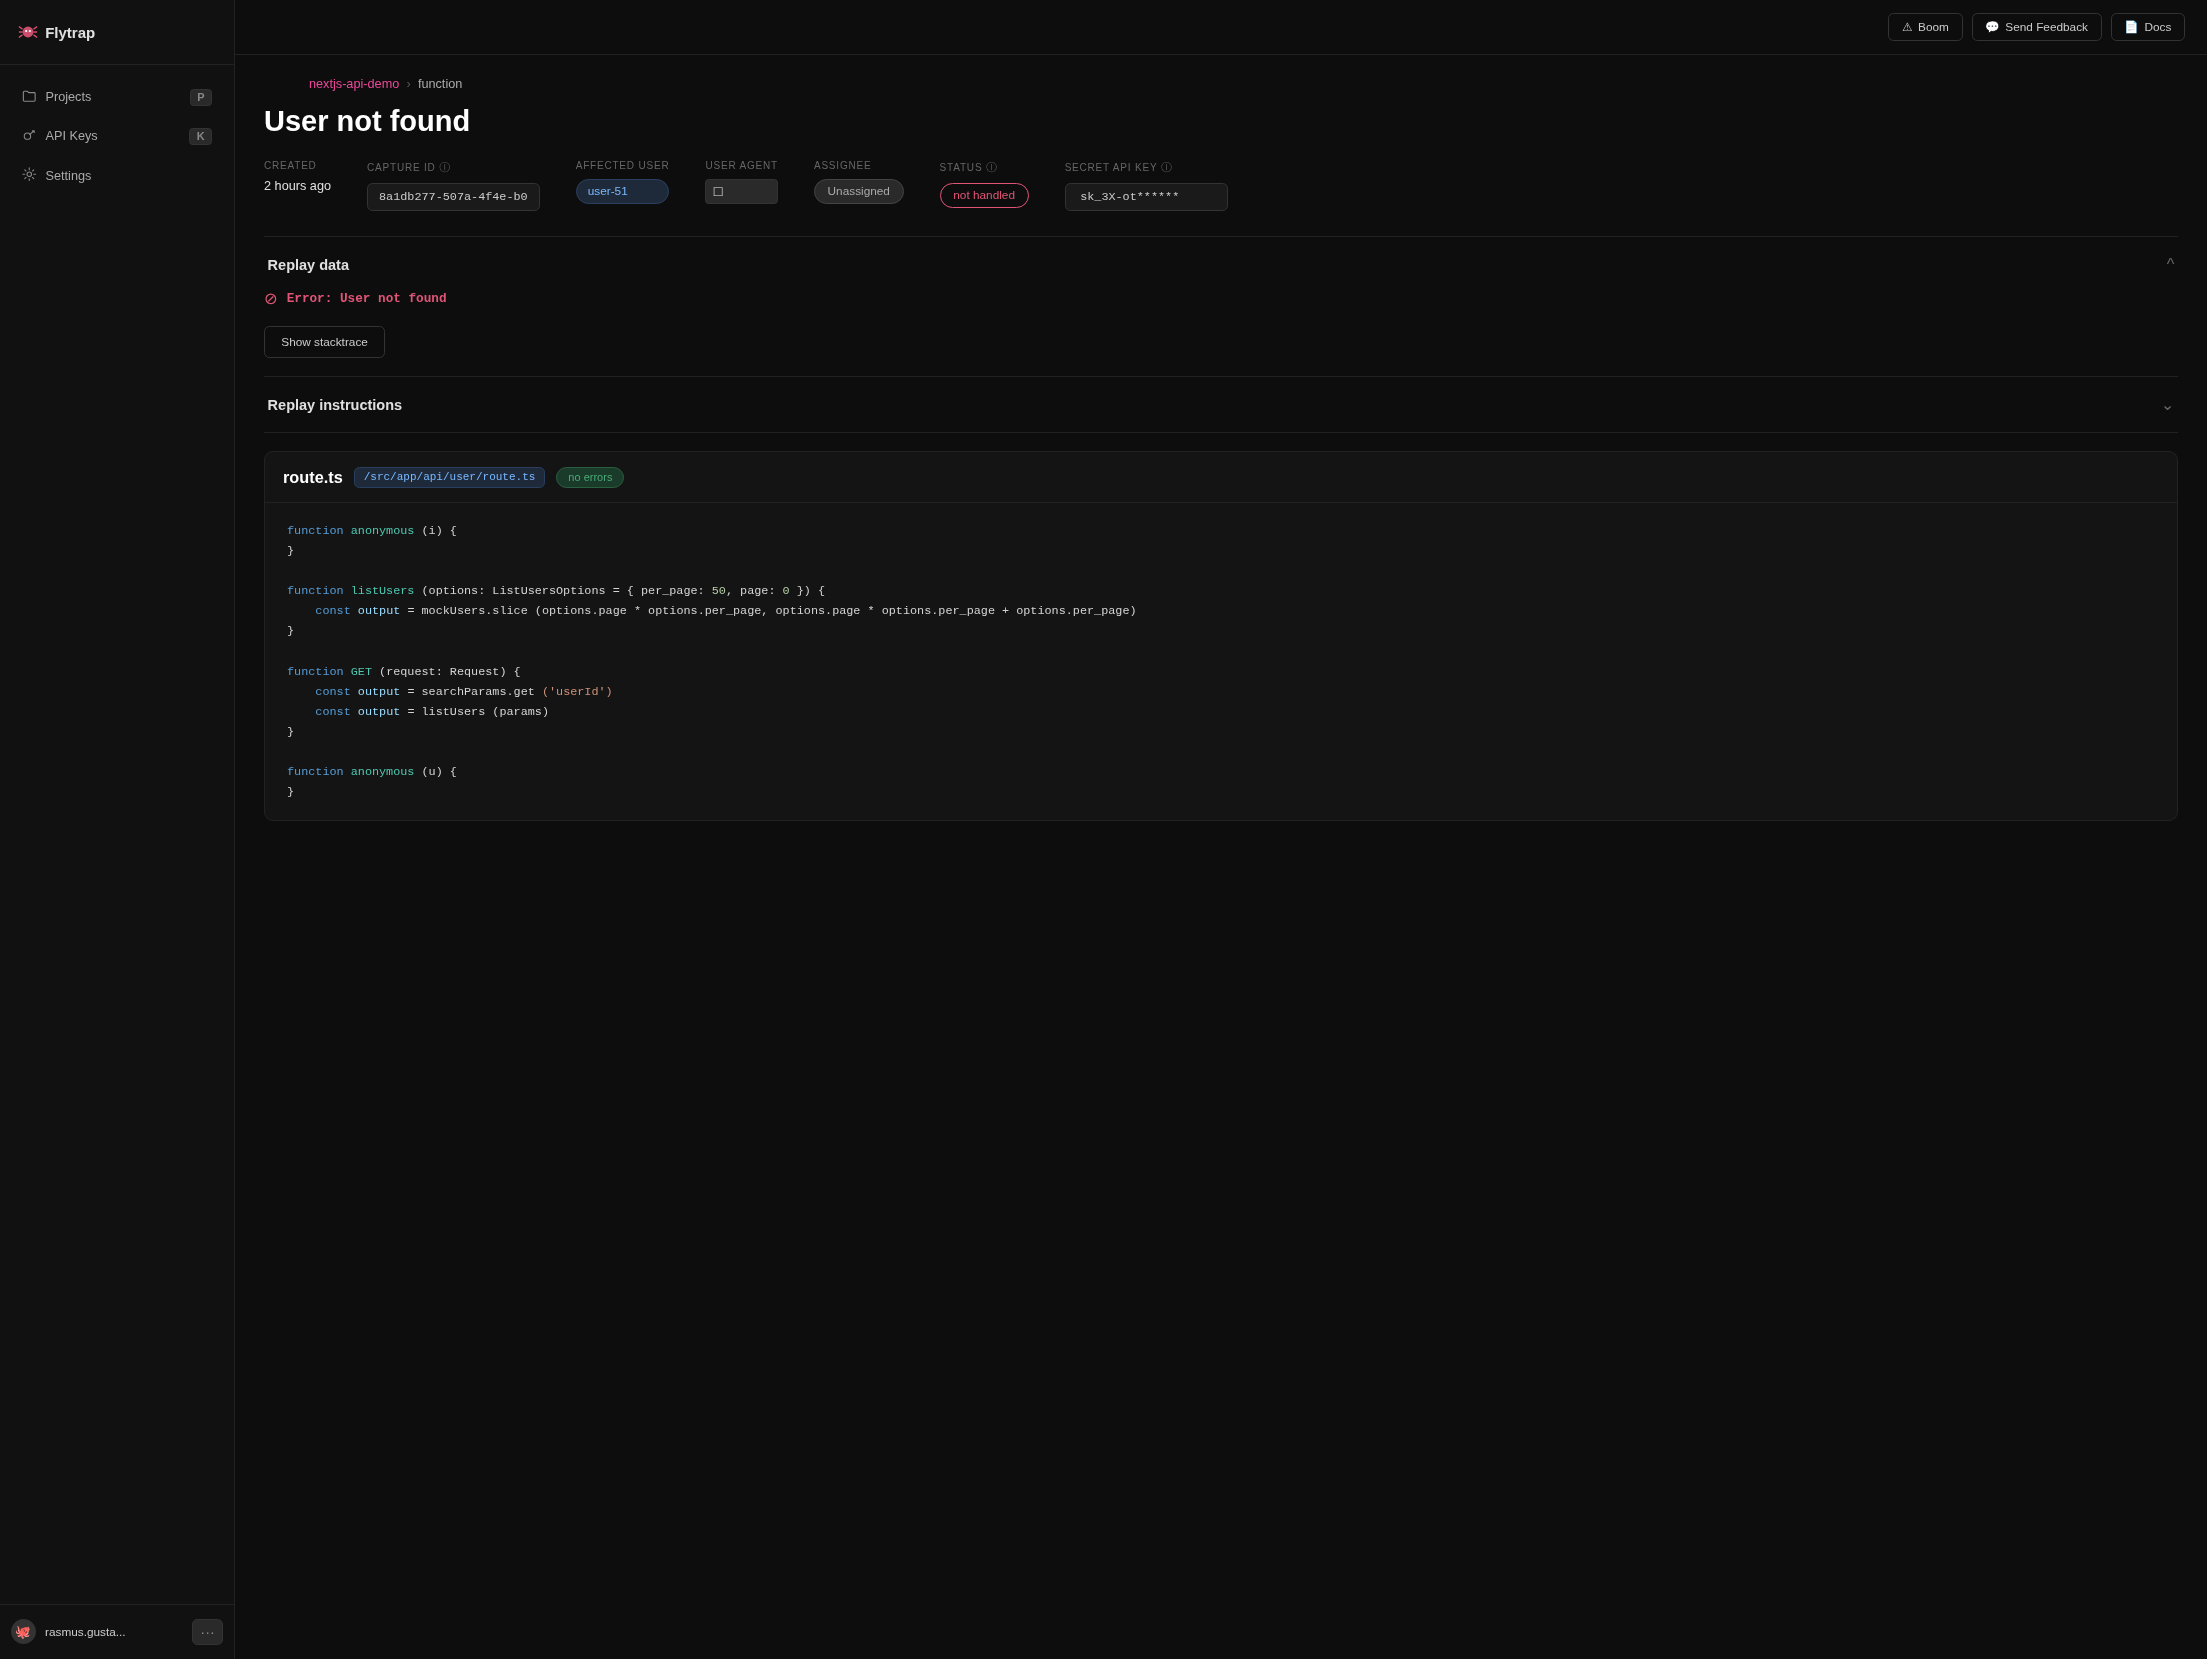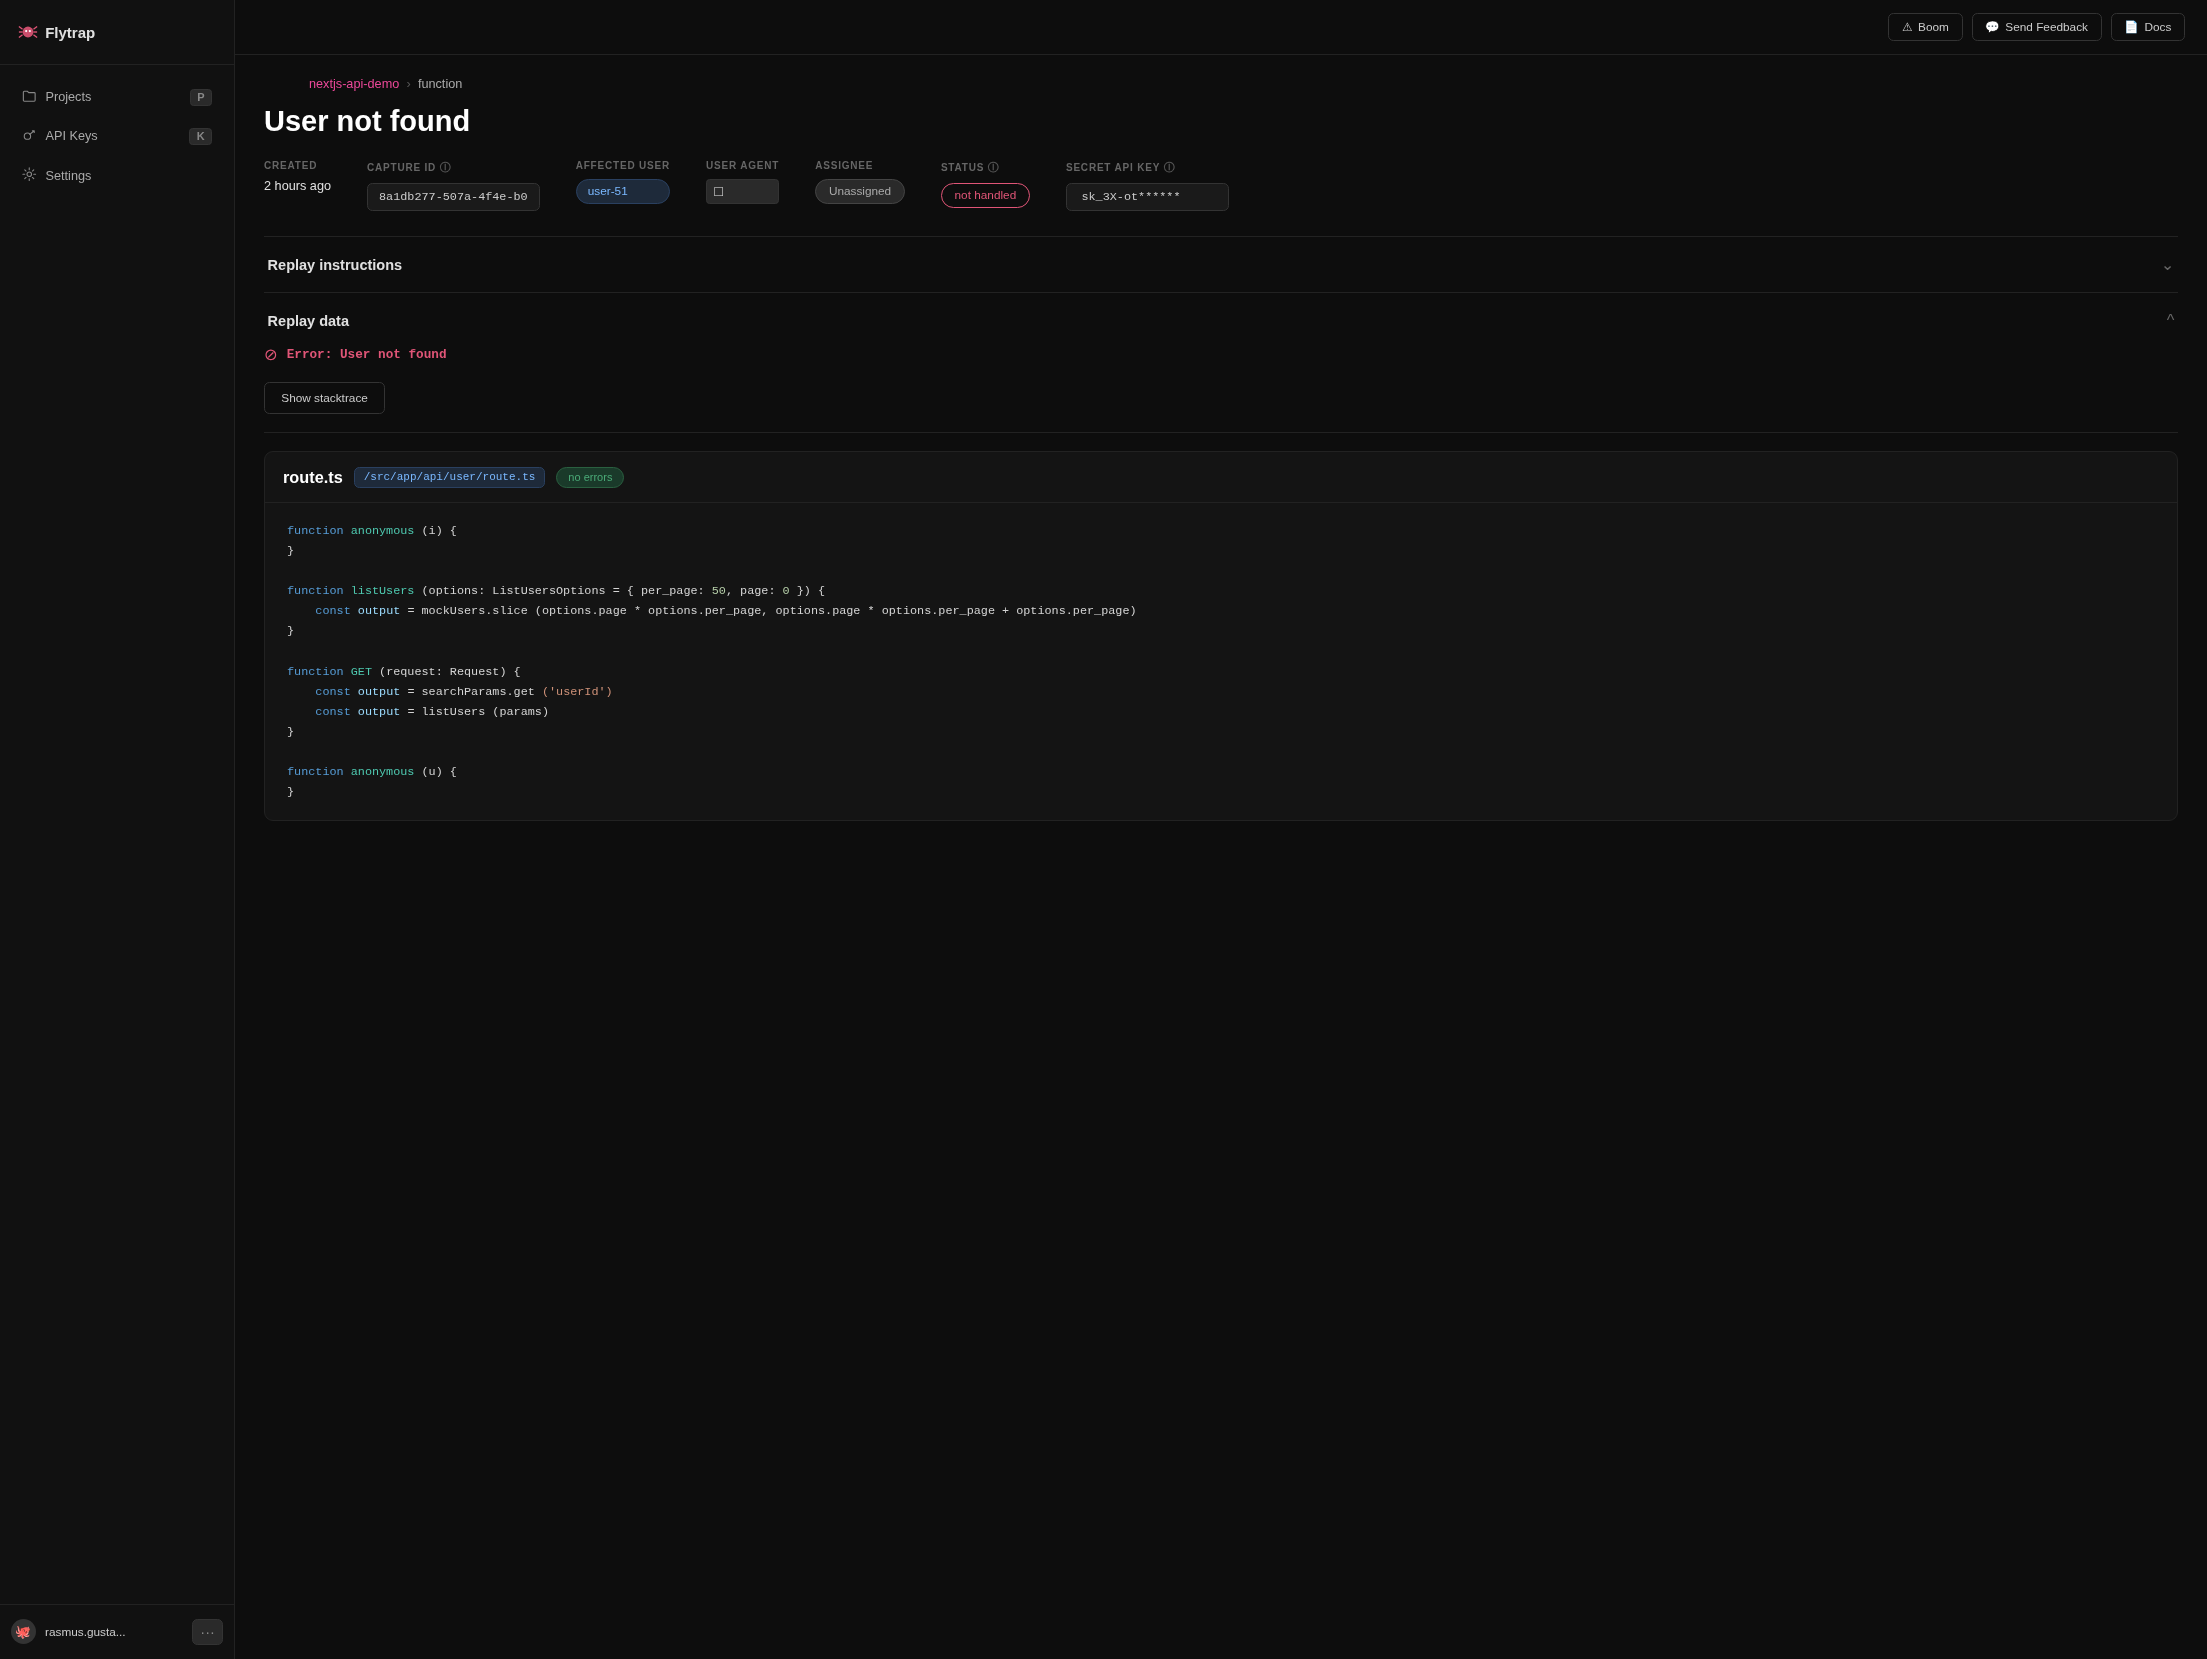--- a/index.html
+++ b/index.html
@@ -185,21 +185,21 @@
       margin-bottom: 25px;
       flex-wrap: wrap;
     }
     .meta-col {
       display: flex;
       flex-direction: column;
       gap: 7.2px;
     }
     .meta-label {
       font-size: 10px;
-      font-weight: 700;
+      font-weight: 400;
       text-transform: uppercase;
       color: #666;
       letter-spacing: 0.08em;
       display: flex;
       align-items: center;
       gap: 3.6px;
       text-align: center;
     }
     .meta-value {
       color: #e0e0e0;
@@ -531,39 +531,39 @@
           <span class="meta-info-icon">ⓘ</span>
         </div>
         <div class="secret-key-box">sk_3X-ot******</div>
       </div>
     </div>
 
     <hr class="divider">
 
     <div class="section">
       <div class="section-header">
-        <span class="section-title">Replay instructions</span>
-        <span class="chevron-icon">⌄</span>
-      </div>
-    </div>
-
-    <div class="section">
-      <div class="section-header">
         <span class="section-title">Replay data</span>
         <span class="chevron-icon">^</span>
       </div>
 
       
       <div class="error-message">
         <span class="error-icon">⊘</span>
         <span class="error-text">Error: User not found</span>
       </div>
 
       
       <button class="stacktrace-btn">Show stacktrace</button>
+    </div>
+
+    <div class="section">
+      <div class="section-header">
+        <span class="section-title">Replay instructions</span>
+        <span class="chevron-icon">⌄</span>
+      </div>
     </div>
 
     <div class="code-block">
       <div class="code-block-header">
         <span class="code-filename">route.ts</span>
         <span class="code-path-badge">/src/app/api/user/route.ts</span>
         <span class="no-errors-badge">no errors</span>
       </div>
       <div class="code-body">
         <span class="code-line"><span class="code-keyword">function </span><span class="code-fn-name">anonymous</span><span class="code-plain"> (i) {</span></span>

